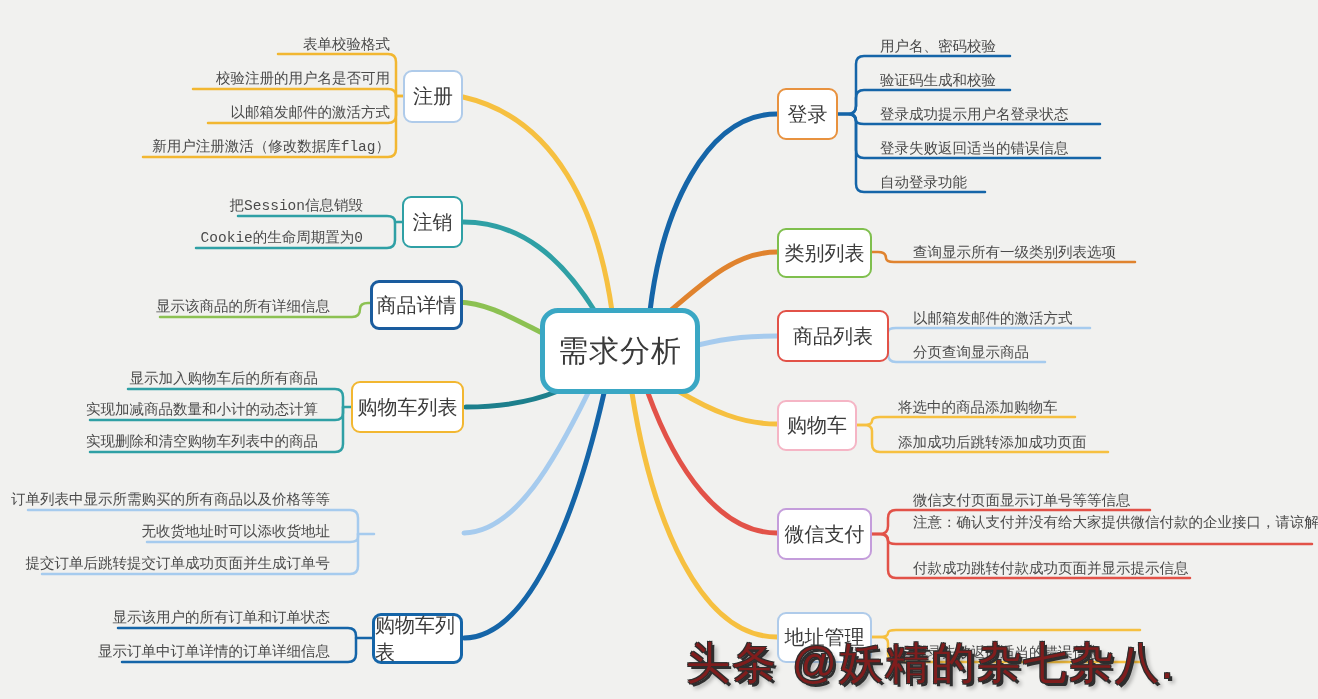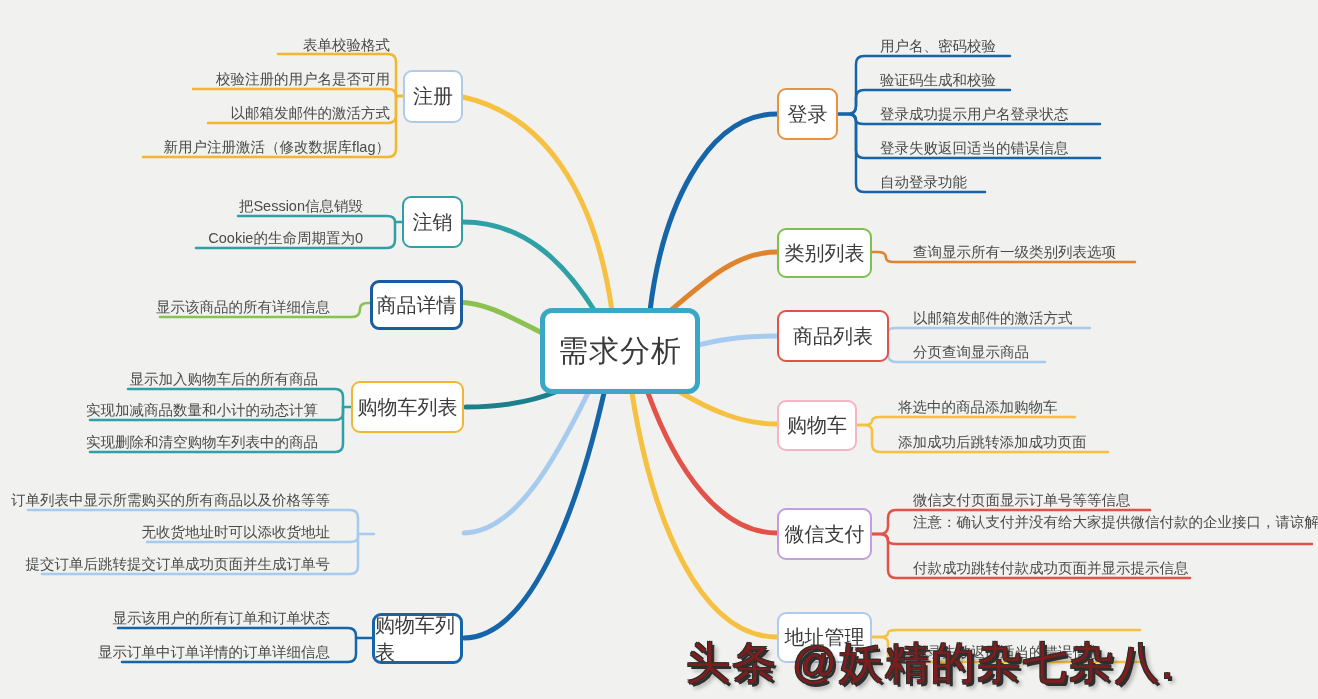--- a/index.html
+++ b/index.html
@@ -5,31 +5,31 @@
   html,body{margin:0;padding:0;}
   #canvas{
     position:relative;width:1318px;height:699px;overflow:hidden;
     background:#F1F1EF;font-family:"Liberation Sans",sans-serif;
   }
   #edges{position:absolute;left:0;top:0;z-index:1;}
   .leaf{
     position:absolute;z-index:2;white-space:nowrap;
     font-size:14.5px;line-height:19px;color:#4A4A4A;
   }
-  .leaf.l{text-align:left;}
+  .leaf.l{text-align:left;font-family:Liberation Mono, monospace;}
   .node{
     position:absolute;z-index:3;box-sizing:border-box;background:#fff;
     display:flex;align-items:center;justify-content:center;
     font-size:20px;color:#3C3C3C;border-radius:9px;
   }
   .center-node{
     position:absolute;z-index:4;box-sizing:border-box;background:#fff;
     display:flex;align-items:center;justify-content:center;
     left:540px;top:308px;width:160px;height:86px;
-    border:5px solid #3AA7C4;border-radius:12px;
+    border:5px solid #3AA7C4;border-radius:18px;
     font-size:30px;color:#3A3A3A;letter-spacing:1px;
   }
   .watermark{
     position:absolute;z-index:6;left:686px;top:634px;
     font-size:44px;font-weight:normal;letter-spacing:2px;color:#7f1d1d;
     text-shadow:3px 3px 0 #2E2E2E,-1px -1px 0 #2E2E2E,1px -1px 0 #2E2E2E,
                 -1px 1px 0 #2E2E2E,1px 1px 0 #2E2E2E,5px 5px 4px rgba(0,0,0,.35);
   }
 </style>
 </head>

